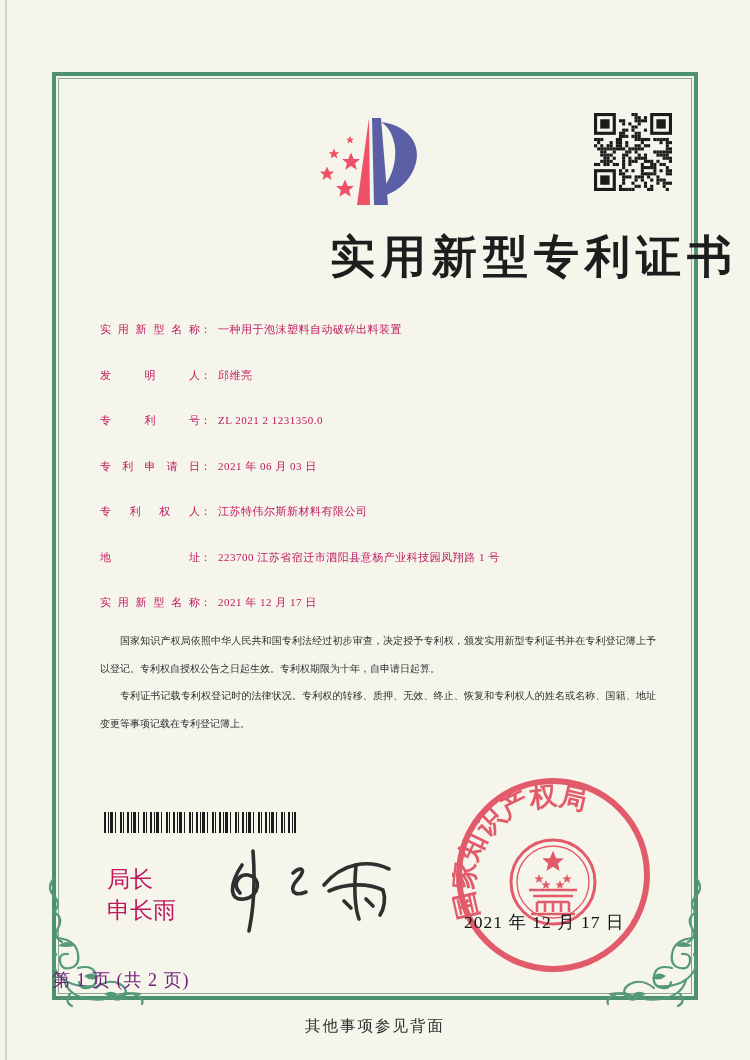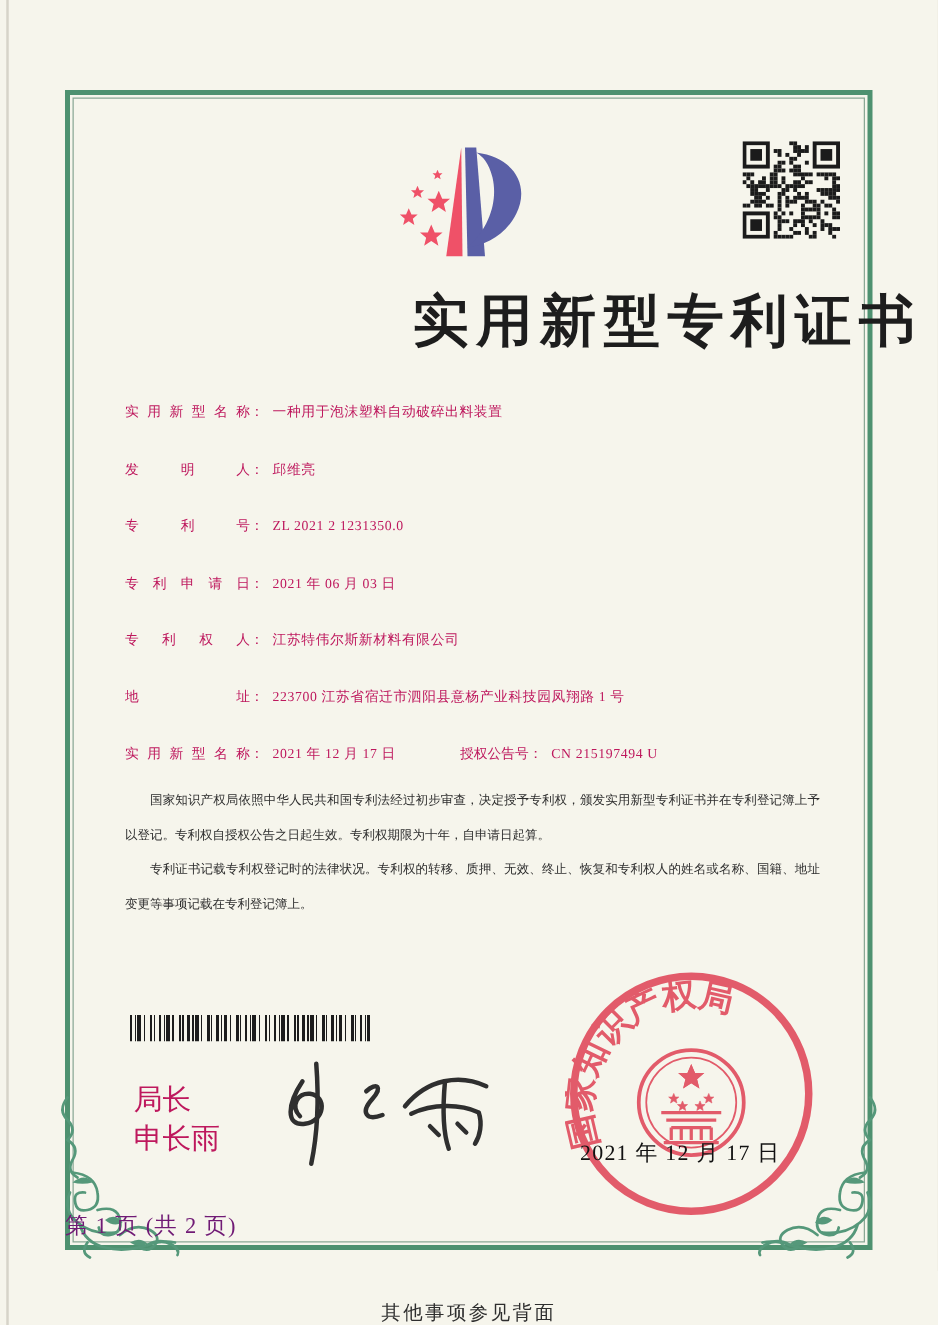--- a/index.html
+++ b/index.html
@@ -60,21 +60,21 @@
   .seal-date{
     position:absolute;left:464px;top:910px;width:200px;
     font-size:17.5px;color:#111;letter-spacing:1px;z-index:5;
   }
   .page-indicator{
     position:absolute;left:52px;top:968px;width:646px;
     font-size:18px;color:#701a75;letter-spacing:1px;
   }
   .footer-note{
     position:absolute;left:0;top:1016px;width:750px;text-align:center;
-    font-size:15.5px;color:#2e2e2e;letter-spacing:2px;margin-top:24px;
+    font-size:15.5px;color:#2e2e2e;letter-spacing:2px;
   }
   .flourish{position:absolute;width:112px;height:132px;top:876px;}
   .flourish.bl{left:34px;}
   .flourish.br{left:604px;transform:scaleX(-1);}
 </style>
 </head>
 <body>
 
 <div class="page">
   <div class="scan-edge"></div>
@@ -367,23 +367,20 @@
       <span class="flabel">专利申请日</span><span class="fsep">：</span><span class="fvalue">2021 年 06 月 03 日</span>
     </div>
     <div class="frow">
       <span class="flabel">专利权人</span><span class="fsep">：</span><span class="fvalue">江苏特伟尔斯新材料有限公司</span>
     </div>
     <div class="frow">
       <span class="flabel">地址</span><span class="fsep">：</span><span class="fvalue">223700 江苏省宿迁市泗阳县意杨产业科技园凤翔路 1 号</span>
     </div>
     <div class="frow grow">
       <span class="flabel">实用新型名称</span><span class="fsep">：</span><span class="fvalue">2021 年 12 月 17 日</span>
-      <span class="grant-no">
-        <span>授权公告号</span><span>：</span><span class="fvalue">CN 215197494 U</span>
-      </span>
     </div>
   </div>
 
   <div class="body-text">
     <p>国家知识产权局依照中华人民共和国专利法经过初步审查，决定授予专利权，颁发实用新型专利证书并在专利登记簿上予以登记。专利权自授权公告之日起生效。专利权期限为十年，自申请日起算。</p>
     <p>专利证书记载专利权登记时的法律状况。专利权的转移、质押、无效、终止、恢复和专利权人的姓名或名称、国籍、地址变更等事项记载在专利登记簿上。</p>
   </div>
 
   <div class="barcode"></div>
 

